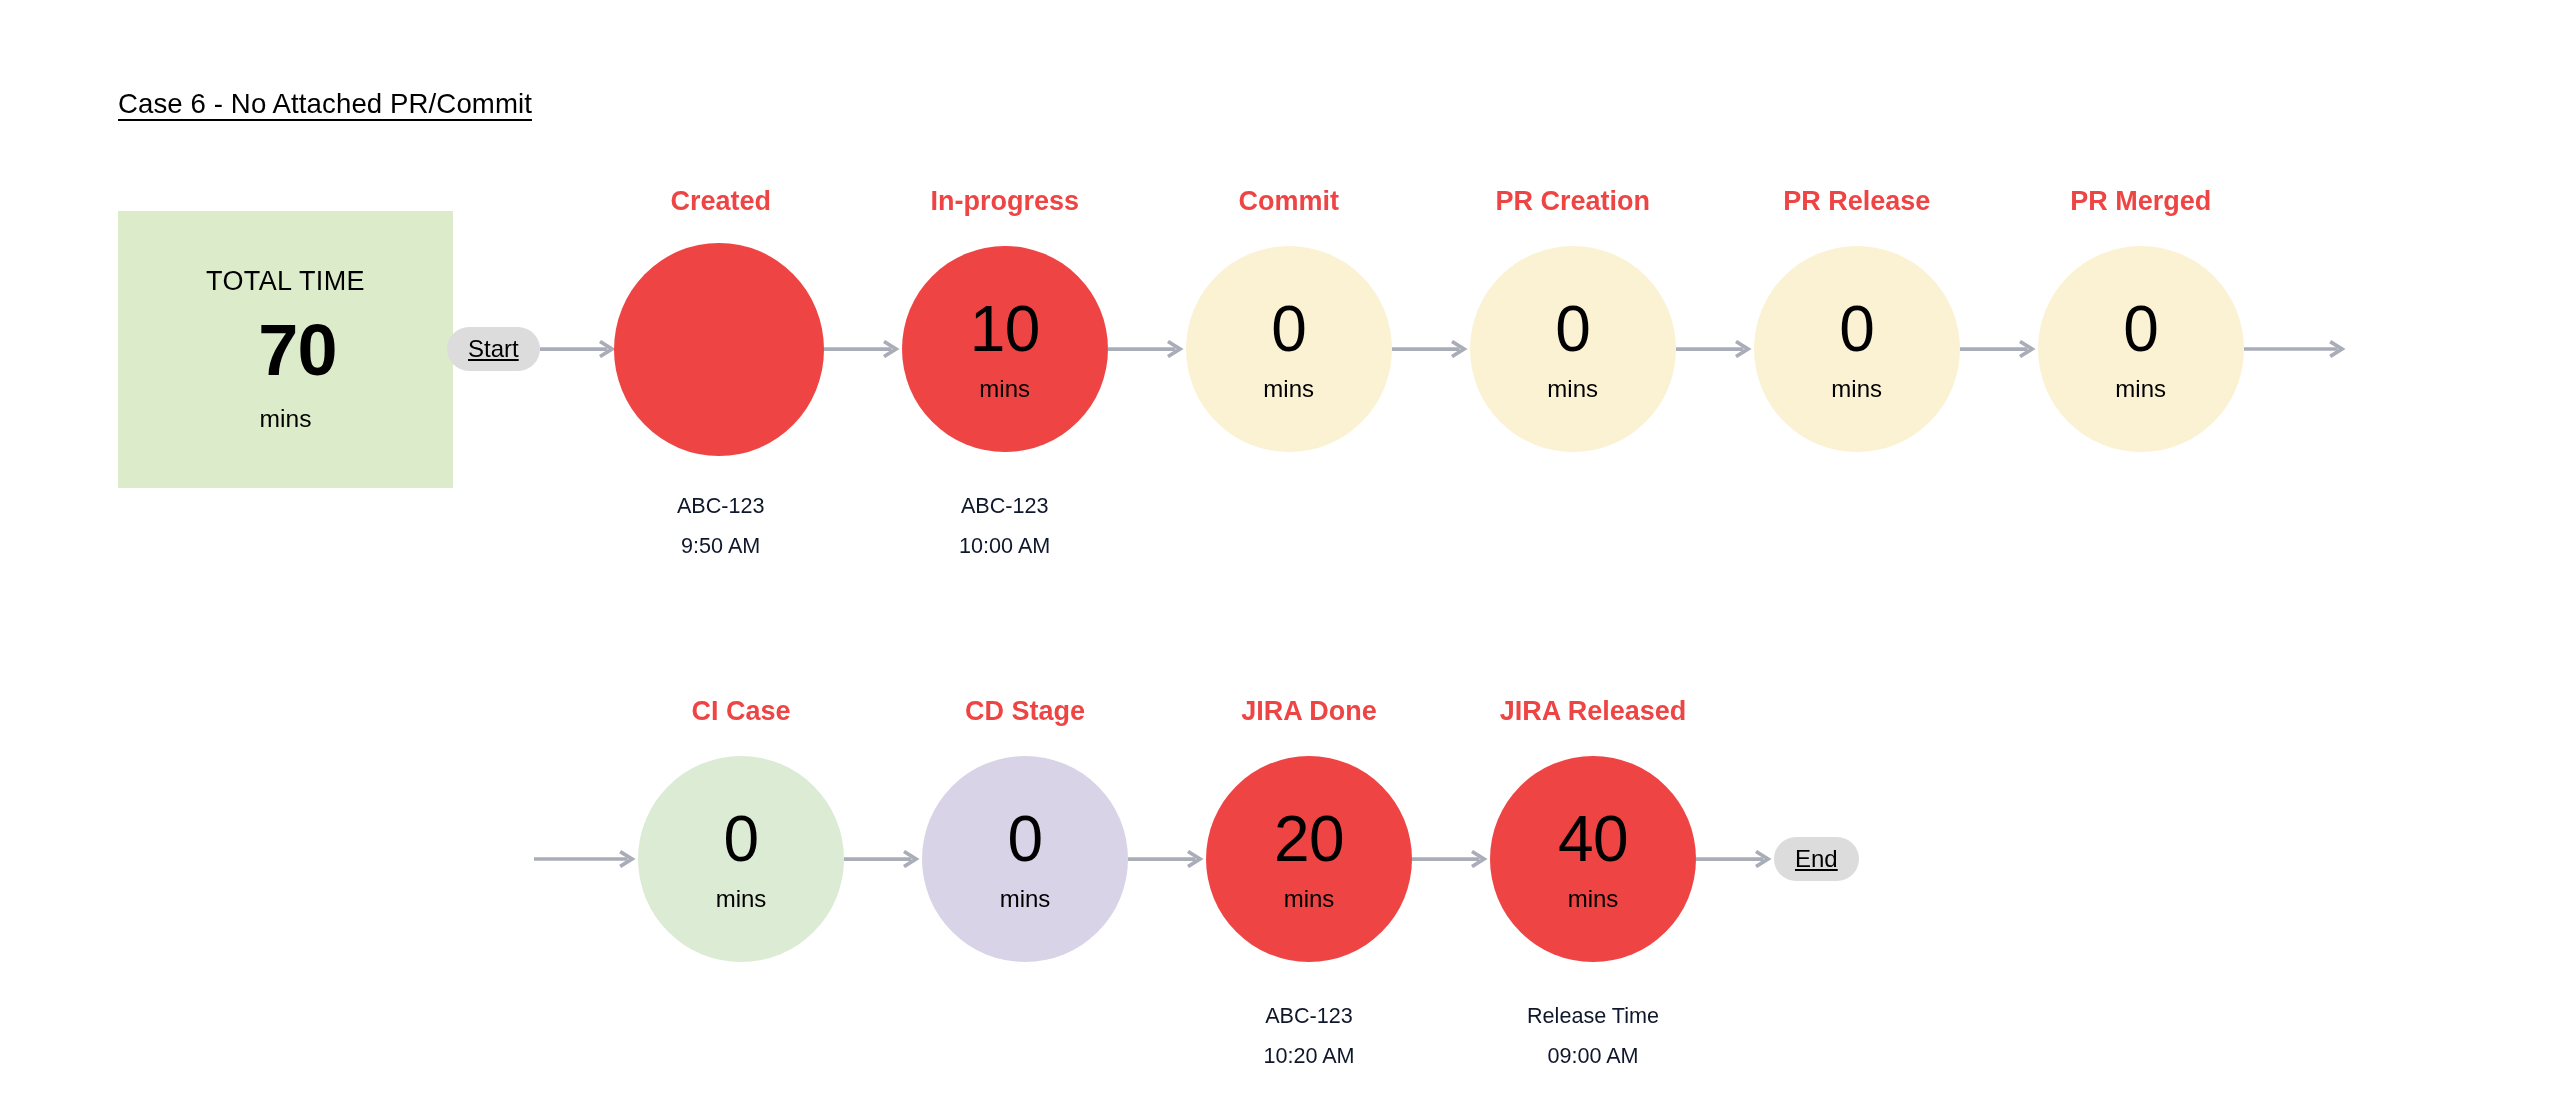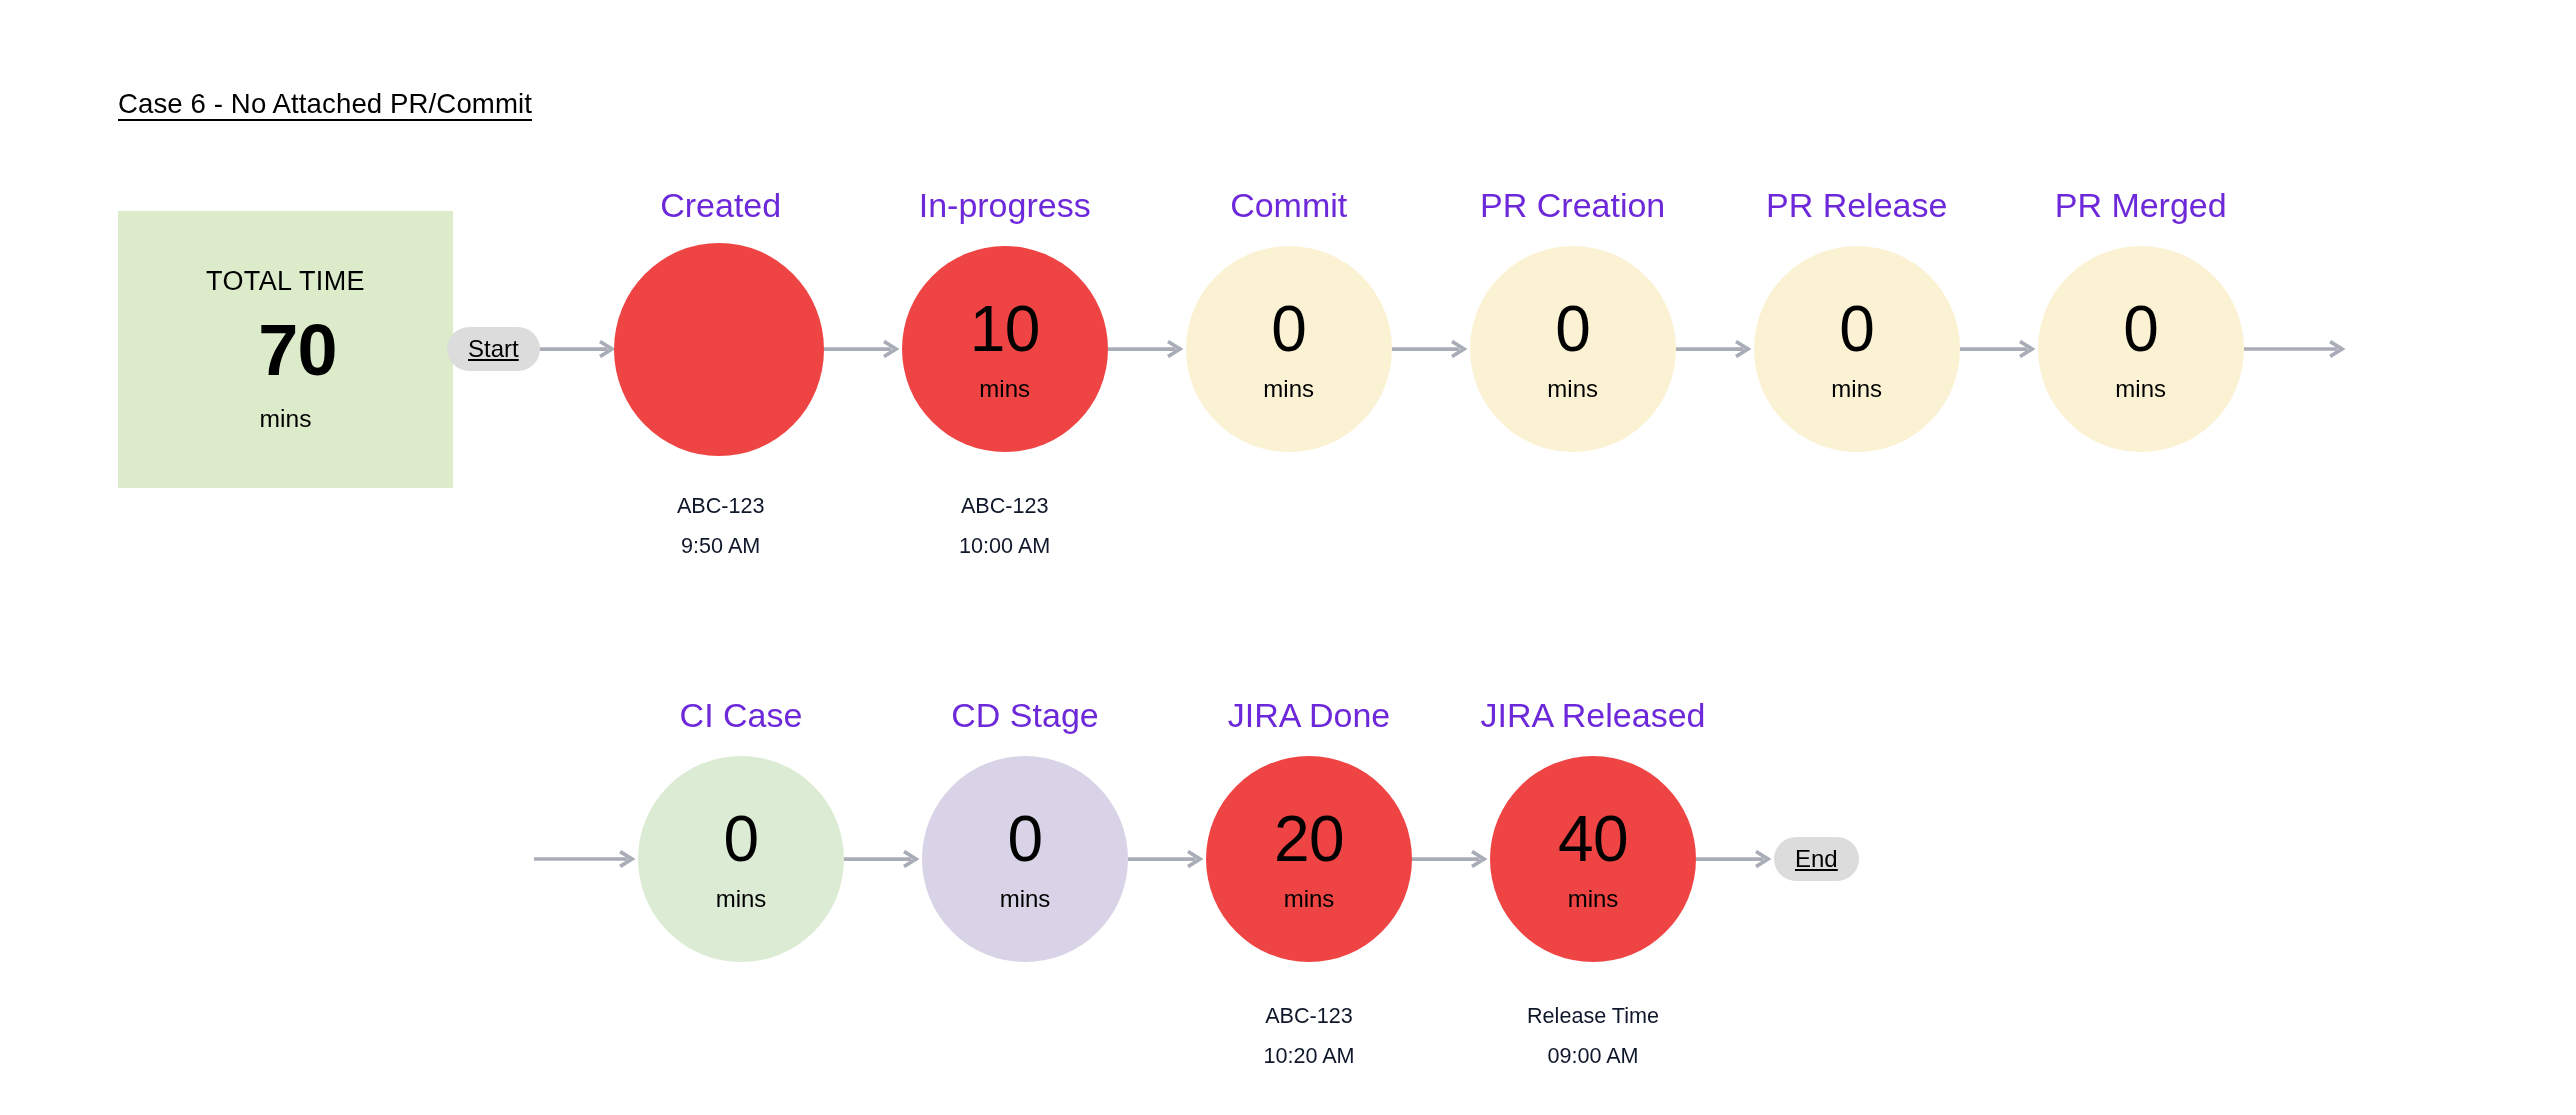--- a/index.html
+++ b/index.html
@@ -131,25 +131,25 @@
     font-size: 24px;
     font-weight: 400;
     line-height: 1;
     margin-top: 16.4px;
   }
   .node-label {
     position: absolute;
     top: -58px;
     left: 50%;
     transform: translateX(-50%);
-    font-size: 34px;
-    font-weight: 400;
+    font-size: 27px;
+    font-weight: 700;
     line-height: 1;
     white-space: nowrap;
-    color: #6d28d9;
+    color: #ef4444;
   }
   .node-caption {
     position: absolute;
     top: 240px;
     left: 50%;
     transform: translateX(-50%);
     text-align: center;
     white-space: nowrap;
     font-size: 21.6px;
     font-weight: 500;

